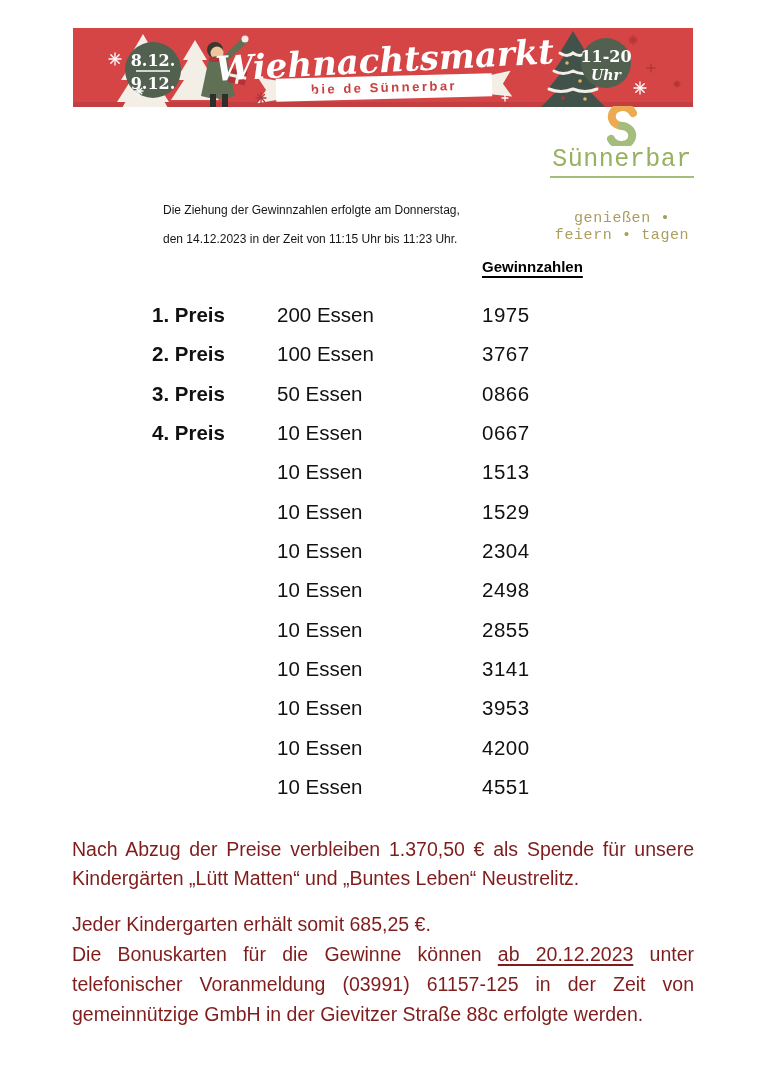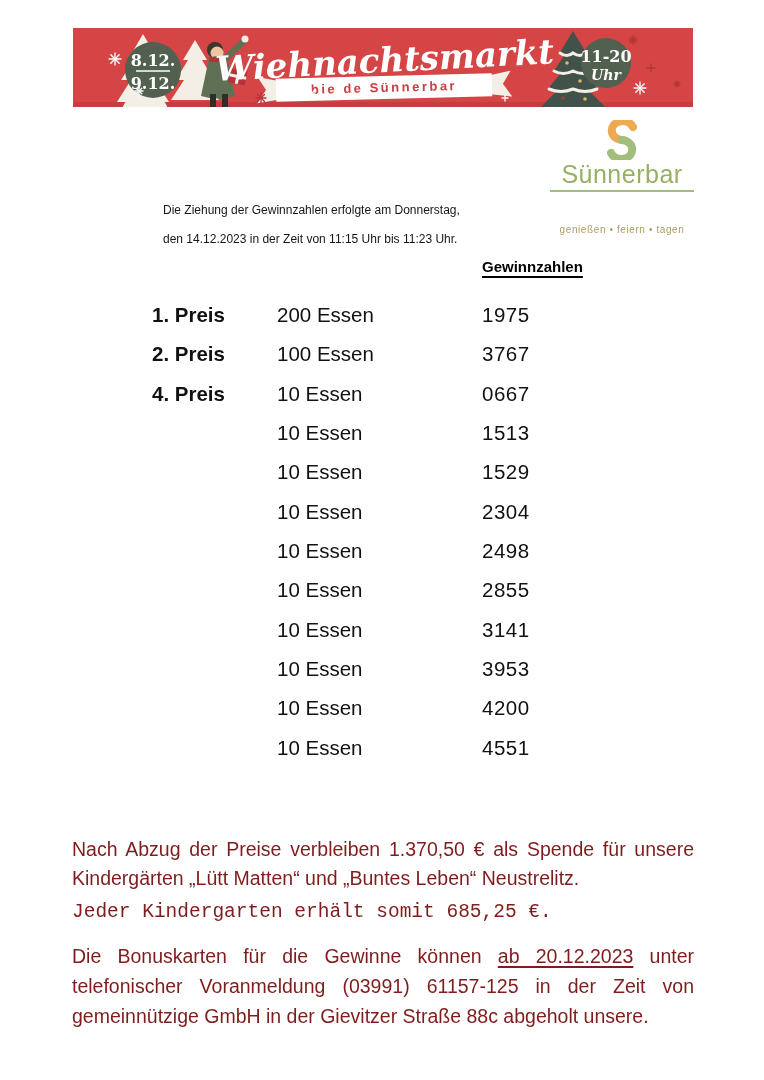--- a/index.html
+++ b/index.html
@@ -7,42 +7,42 @@
         font-family:"Liberation Sans",sans-serif;color:#111;}
   
   .banner{position:absolute;left:73px;top:28px;width:620px;height:89px;}
   .banner svg{display:block;}
   
   .title{position:absolute;left:178px;top:120px;
          font-family:"DejaVu Serif","Liberation Serif",serif;
          font-style:italic;font-weight:bold;font-size:39px;line-height:1.15;
          color:#0b0b0b;border-bottom:3.5px solid #0b0b0b;padding:0 7px 2px 7px;}
   
-  .logo{position:absolute;left:548px;top:120px;width:148px;text-align:center;}
+  .logo{position:absolute;left:548px;top:106px;width:148px;text-align:center;font-family:Liberation Mono, monospace;}
   .logo .swirl{display:block;margin:0 auto 1px auto;}
   .logo .name{font-size:25px;letter-spacing:.5px;color:#97b162;line-height:1.05;}
   .logo .rule{height:1.5px;background:#a3bd7d;margin:3px 2px 3px 2px;}
-  .logo .tagline{font-size:10px;letter-spacing:.6px;color:#ab9d60;margin-top:32px;}
+  .logo .tagline{font-size:15px;letter-spacing:.6px;color:#ab9d60;margin-top:32px;}
   
   .intro{position:absolute;left:163px;top:196px;width:490px;
          font-size:12px;line-height:29px;color:#161616;}
   
   .gz-header{position:absolute;left:482px;top:258px;font-size:15px;font-weight:bold;
              text-decoration:underline;text-decoration-thickness:2px;text-underline-offset:4px;color:#000;}
   .table{position:absolute;left:0;top:295px;width:652px;}
   .row{position:relative;height:39.35px;line-height:39.35px;font-size:20.5px;}
   .row .prize{position:absolute;left:152px;font-weight:bold;}
   .row .amount{position:absolute;left:277px;width:140px;}
   .row .number{position:absolute;left:482px;font-weight:normal;letter-spacing:.5px;}
   
   .footer{position:absolute;left:72px;top:835px;width:622px;font-size:19.5px;
           line-height:29px;color:#7f1d1d;}
   .jline{text-align:justify;text-align-last:justify;}
-  .para2{margin-top:5px;font-family:Liberation Mono, monospace;}
-  .para3{margin-top:14px;line-height:30px;}
+  .para2{margin-top:17px;}
+  .para3{line-height:30px;}
   .ul-date{text-decoration:underline;text-underline-offset:3px;text-decoration-thickness:1.5px;}
 </style>
 </head>
 <body>
 
 <div class="page">
 
   <div class="banner">
     <svg width="620" height="79" viewBox="0 0 620 79">
       <rect x="0" y="0" width="620" height="79" fill="#d54546"></rect>
@@ -195,20 +195,25 @@
         <span class="prize">1. Preis</span>
         <span class="amount">200 Essen</span>
         <span class="number">1975</span>
       </div>
     <div class="row">
         <span class="prize">2. Preis</span>
         <span class="amount">100 Essen</span>
         <span class="number">3767</span>
       </div>
     <div class="row">
+        <span class="prize">3. Preis</span>
+        <span class="amount">50 Essen</span>
+        <span class="number">0866</span>
+      </div>
+    <div class="row">
         <span class="prize">4. Preis</span>
         <span class="amount">10 Essen</span>
         <span class="number">0667</span>
       </div>
     <div class="row">
         <span class="prize"></span>
         <span class="amount">10 Essen</span>
         <span class="number">1513</span>
       </div>
     <div class="row">
@@ -255,17 +260,17 @@
 
   <div class="footer">
     <div class="para1">
       <div class="jline">Nach Abzug der Preise verbleiben 1.370,50 € als Spende für unsere</div>
       <div>Kindergärten „Lütt Matten“ und „Buntes Leben“ Neustrelitz.</div>
     </div>
     <div class="para2">Jeder Kindergarten erhält somit 685,25 €.</div>
     <div class="para3">
       <div class="jline"><span>Die Bonuskarten für die Gewinne können</span> <span class="ul-date">ab 20.12.2023</span> <span>unter</span></div>
       <div class="jline">telefonischer Voranmeldung (03991) 61157-125 in der Zeit von</div>
-      <div>gemeinnützige GmbH in der Gievitzer Straße 88c abgeholt unsere.</div>
+      <div>gemeinnützige GmbH in der Gievitzer Straße 88c erfolgte werden.</div>
     </div>
   </div>
 
 </div>
 
 </body></html>

